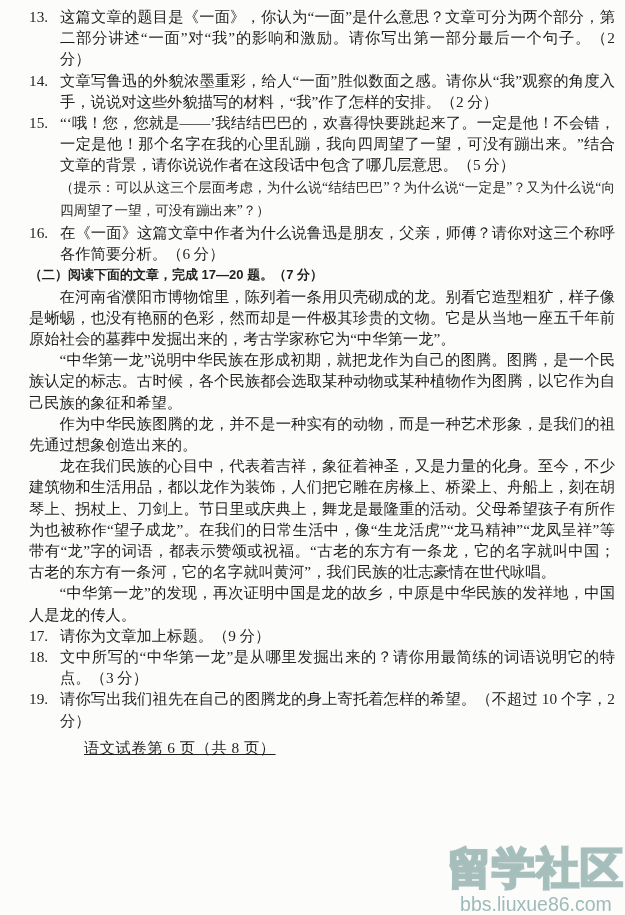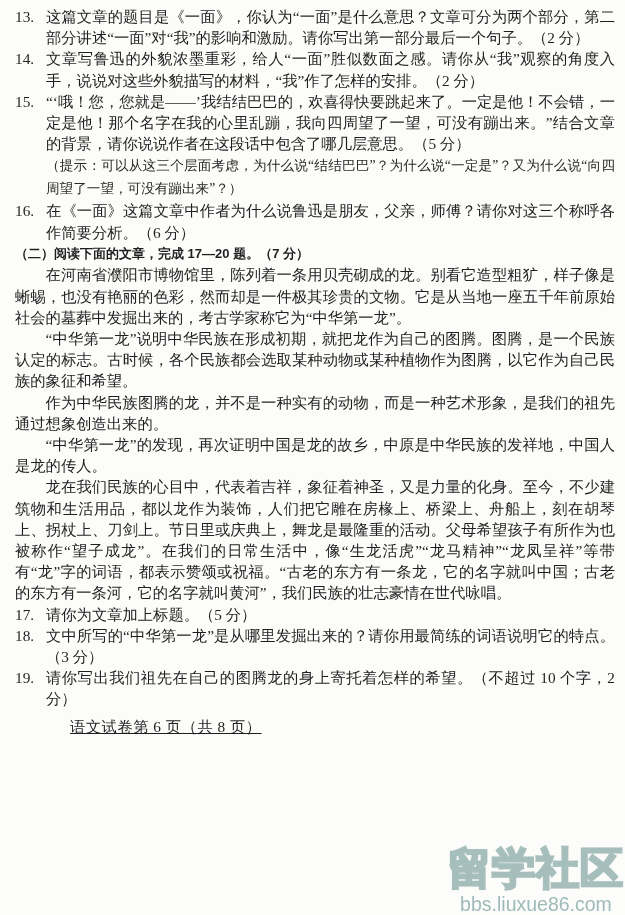--- a/index.html
+++ b/index.html
@@ -7,21 +7,21 @@
   body {
     background: #f4f4f2;
     font-family: "Liberation Serif", "DejaVu Serif", serif;
     color: #1f1f1f;
   }
   .page {
     position: relative;
     width: 625px;
     height: 915px;
     background: #fcfcfa;
-    padding: 6px 10px 0 15px;
+    padding: 6px 10px 0 29px;
     overflow: hidden;
     font-size: 15.3px;
     line-height: 21.2px;
     text-align: justify;
     word-break: break-all;
   }
   .q-block { display: flex; align-items: flex-start; }
   .q-num { flex: 0 0 31px; white-space: nowrap; }
   .q-body { flex: 1; }
   .q-hint { font-size: 13.6px; line-height: 23px; color: #262626; }
@@ -98,27 +98,27 @@
     <div class="q-body">
       <div class="q-text">在《一面》这篇文章中作者为什么说鲁迅是朋友，父亲，师傅？请你对这三个称呼各作简要分析。（6 分）</div>
     </div>
   </div>
 
   <div class="section-heading">（二）阅读下面的文章，完成 17—20 题。（7 分）</div>
 
   <p class="para">在河南省濮阳市博物馆里，陈列着一条用贝壳砌成的龙。别看它造型粗犷，样子像是蜥蜴，也没有艳丽的色彩，然而却是一件极其珍贵的文物。它是从当地一座五千年前原始社会的墓葬中发掘出来的，考古学家称它为“中华第一龙”。</p>
   <p class="para">“中华第一龙”说明中华民族在形成初期，就把龙作为自己的图腾。图腾，是一个民族认定的标志。古时候，各个民族都会选取某种动物或某种植物作为图腾，以它作为自己民族的象征和希望。</p>
   <p class="para">作为中华民族图腾的龙，并不是一种实有的动物，而是一种艺术形象，是我们的祖先通过想象创造出来的。</p>
+  <p class="para">龙在我们民族的心目中，代表着吉祥，象征着神圣，又是力量的化身。至今，不少建筑物和生活用品，都以龙作为装饰，人们把它雕在房椽上、桥梁上、舟船上，刻在胡琴上、拐杖上、刀剑上。节日里或庆典上，舞龙是最隆重的活动。父母希望孩子有所作为也被称作“望子成龙”。在我们的日常生活中，像“生龙活虎”“龙马精神”“龙凤呈祥”等带有“龙”字的词语，都表示赞颂或祝福。“古老的东方有一条龙，它的名字就叫中国；古老的东方有一条河，它的名字就叫黄河”，我们民族的壮志豪情在世代咏唱。</p>
   <p class="para">“中华第一龙”的发现，再次证明中国是龙的故乡，中原是中华民族的发祥地，中国人是龙的传人。</p>
-  <p class="para">龙在我们民族的心目中，代表着吉祥，象征着神圣，又是力量的化身。至今，不少建筑物和生活用品，都以龙作为装饰，人们把它雕在房椽上、桥梁上、舟船上，刻在胡琴上、拐杖上、刀剑上。节日里或庆典上，舞龙是最隆重的活动。父母希望孩子有所作为也被称作“望子成龙”。在我们的日常生活中，像“生龙活虎”“龙马精神”“龙凤呈祥”等带有“龙”字的词语，都表示赞颂或祝福。“古老的东方有一条龙，它的名字就叫中国；古老的东方有一条河，它的名字就叫黄河”，我们民族的壮志豪情在世代咏唱。</p>
 
   <div class="q-block">
     <span class="q-num">17.</span>
     <div class="q-body">
-      <div class="q-text">请你为文章加上标题。（5 分）</div>
+      <div class="q-text">请你为文章加上标题。（9 分）</div>
     </div>
   </div>
 
   <div class="q-block">
     <span class="q-num">18.</span>
     <div class="q-body">
       <div class="q-text">文中所写的“中华第一龙”是从哪里发掘出来的？请你用最简练的词语说明它的特点。（3 分）</div>
     </div>
   </div>
 

